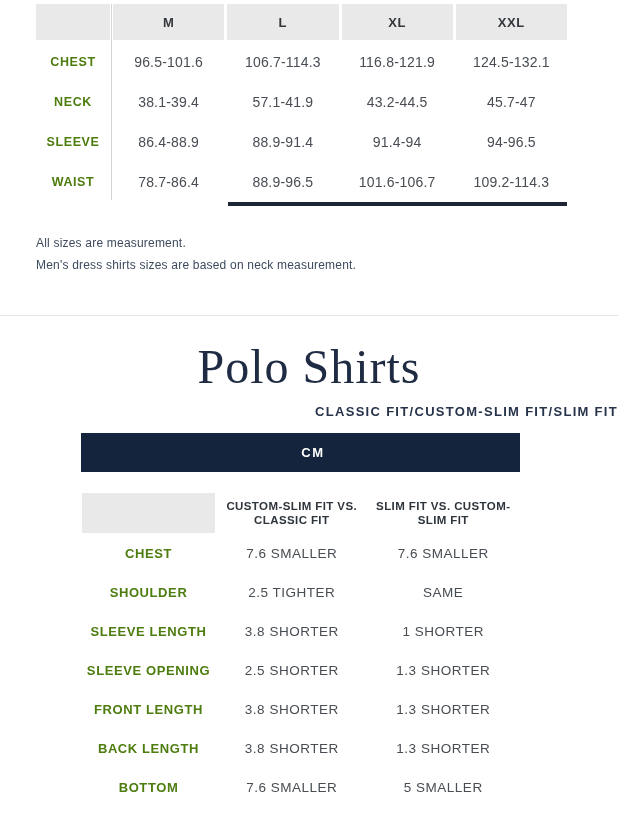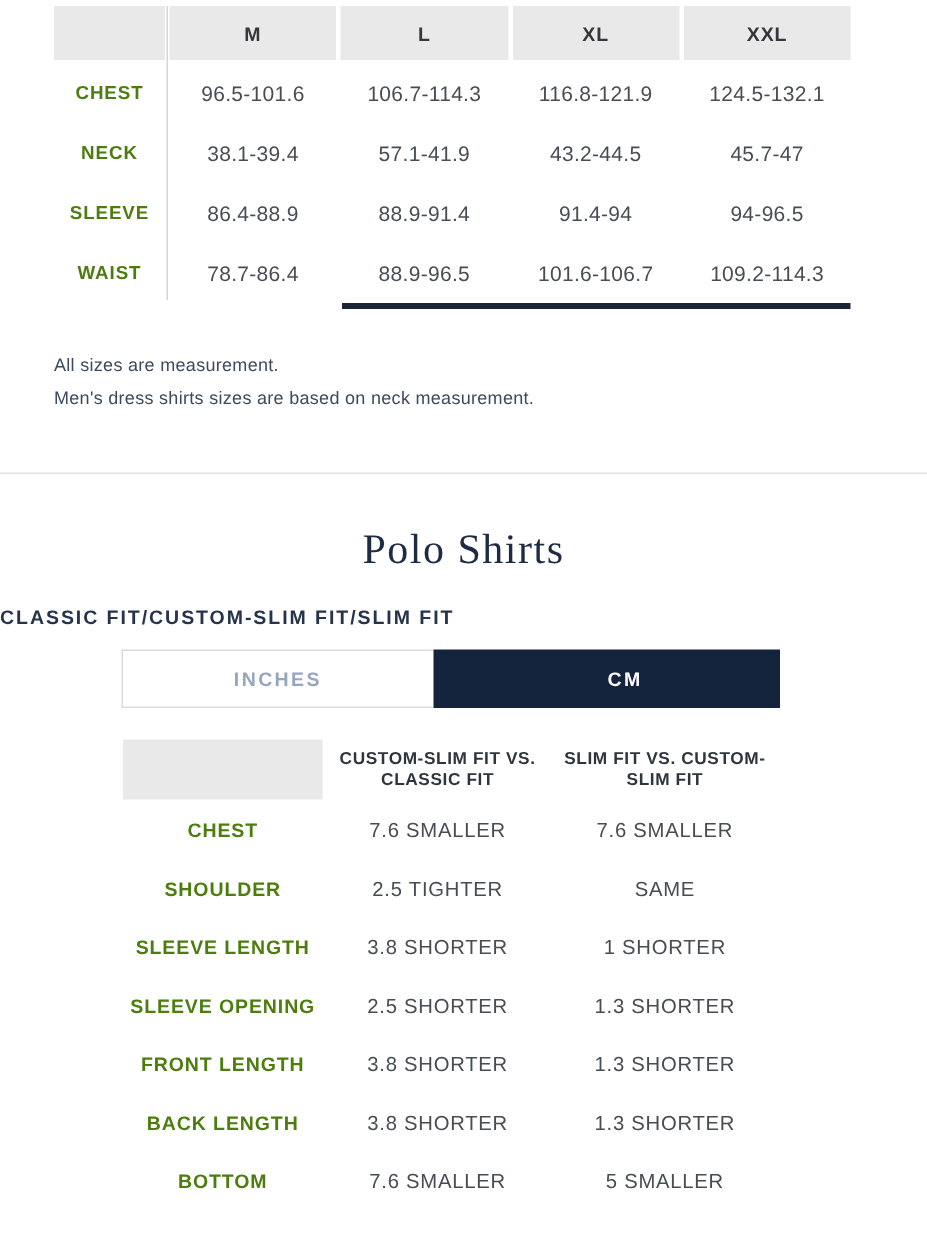--- a/index.html
+++ b/index.html
@@ -33,25 +33,25 @@
   }
   
   .notes{margin:32px 0 0 36px;}
   .notes p{margin:0;font-size:12px;line-height:22px;color:#3d4a5e;letter-spacing:.2px;}
   
   .divider{margin-top:39px;height:1px;width:618px;background:#e4e4e4;}
   
   .sec-title{
     margin-top:29px;text-align:center;
     font-family:"Liberation Serif", serif;
-    font-size:28px;line-height:44px;font-weight:400;
+    font-size:48px;line-height:44px;font-weight:400;
     color:#1e2b42;letter-spacing:1px;
   }
   .sec-subtitle{
-    margin-top:15px;text-align:left;
+    margin-top:15px;text-align:right;
     font-size:13px;font-weight:bold;letter-spacing:1.3px;
     color:#26334a;line-height:16px;
   }
   
   .unit-toggle{
     margin:13px 0 0 81px;width:439px;height:39px;
     display:flex;position:relative;
   }
   .unit-tab{
     flex:1;display:flex;align-items:center;justify-content:center;
@@ -115,21 +115,20 @@
   <p>All sizes are measurement.</p>
   <p>Men's dress shirts sizes are based on neck measurement.</p>
 </div>
 
 <div class="divider"></div>
 
 <div class="sec-title">Polo Shirts</div>
 <div class="sec-subtitle">CLASSIC FIT/CUSTOM-SLIM FIT/SLIM FIT</div>
 
 <div class="unit-toggle">
-  <div class="unit-tab unit-tab--idle">INCHES</div>
   <div class="unit-tab unit-tab--selected">CM</div>
 </div>
 
 <div class="t2" id="t2">
     <div class="cell hblank"></div>
     <div class="cell hcol">CUSTOM-SLIM FIT VS. CLASSIC FIT</div>
     <div class="cell hcol">SLIM FIT VS. CUSTOM-SLIM FIT</div>
     <div class="cell lbl lblcell rowA">CHEST</div>
     <div class="cell val valcell rowA">7.6 SMALLER</div>
     <div class="cell val valcell rowA">7.6 SMALLER</div>

